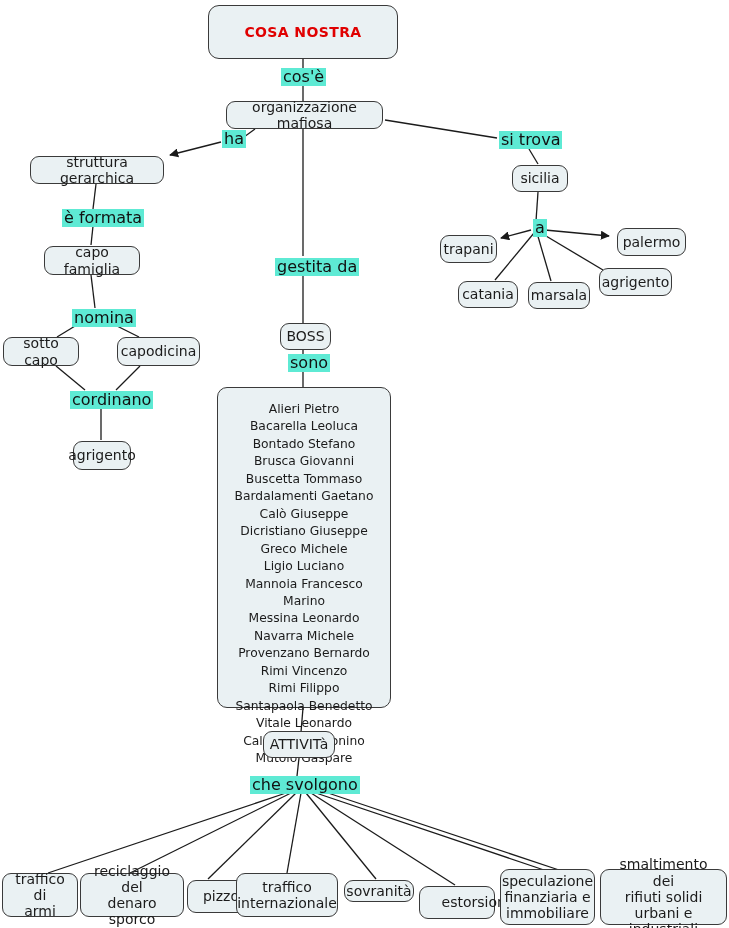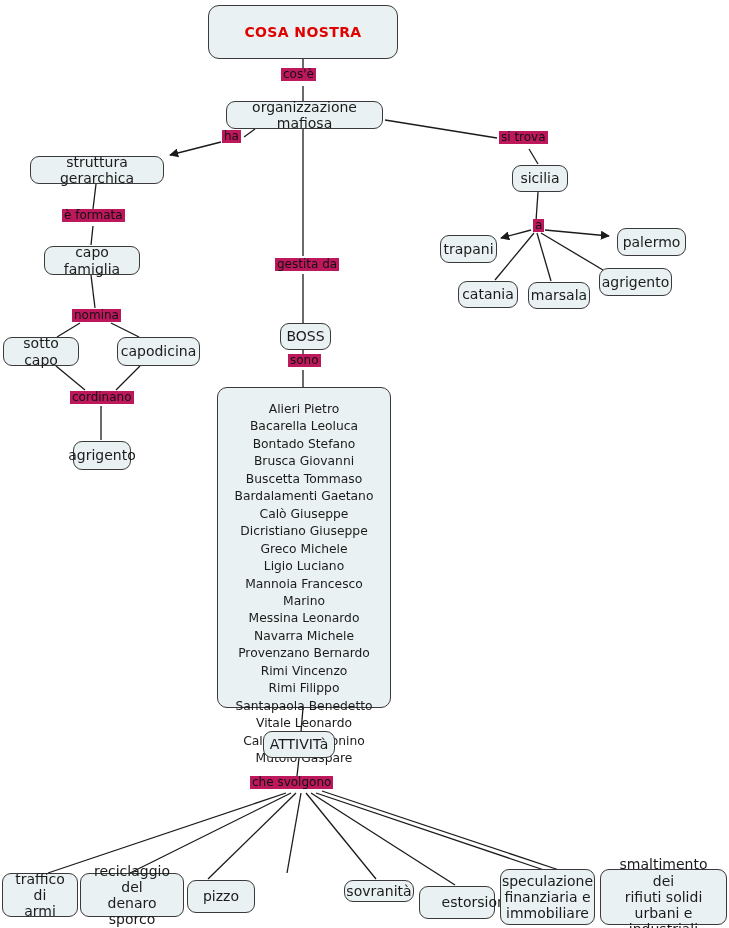--- a/index.html
+++ b/index.html
@@ -59,23 +59,23 @@
     align-items: flex-start;
     padding-top: 13px;
   }
   .node.list .list-inner {
     width: 100%;
     text-align: center;
     white-space: pre-line;
   }
   .link-label {
     position: absolute;
-    font-size: 12px;
+    font-size: 16px;
     color: #111111;
-    background: #be185d;
+    background: #5eead4;
     padding: 0 2px;
     z-index: 3;
     white-space: nowrap;
     line-height: 1.1;
   }
 </style>
 </head>
 <body>
 
 <div id="canvas">
@@ -235,20 +235,24 @@
 
   <div class="node" style="left:80px; top:873px; width:104px; height:44px;">
     <span>reciclaggio del
 denaro sporco</span>
   </div>
 
   <div class="node" style="left:187px; top:880px; width:68px; height:33px;">
     <span>pizzo</span>
   </div>
 
+  <div class="node" style="left:236px; top:873px; width:102px; height:44px;">
+    <span>traffico
+internazionale</span>
+  </div>
 
   <div class="node" style="left:344px; top:880px; width:70px; height:22px;">
     <span>sovranità</span>
   </div>
 
   <div class="node" style="left:419px; top:886px; width:76px; height:33px;padding-left:48px;">
     <span>estorsione</span>
   </div>
 
   <div class="node" style="left:500px; top:869px; width:95px; height:56px;">

